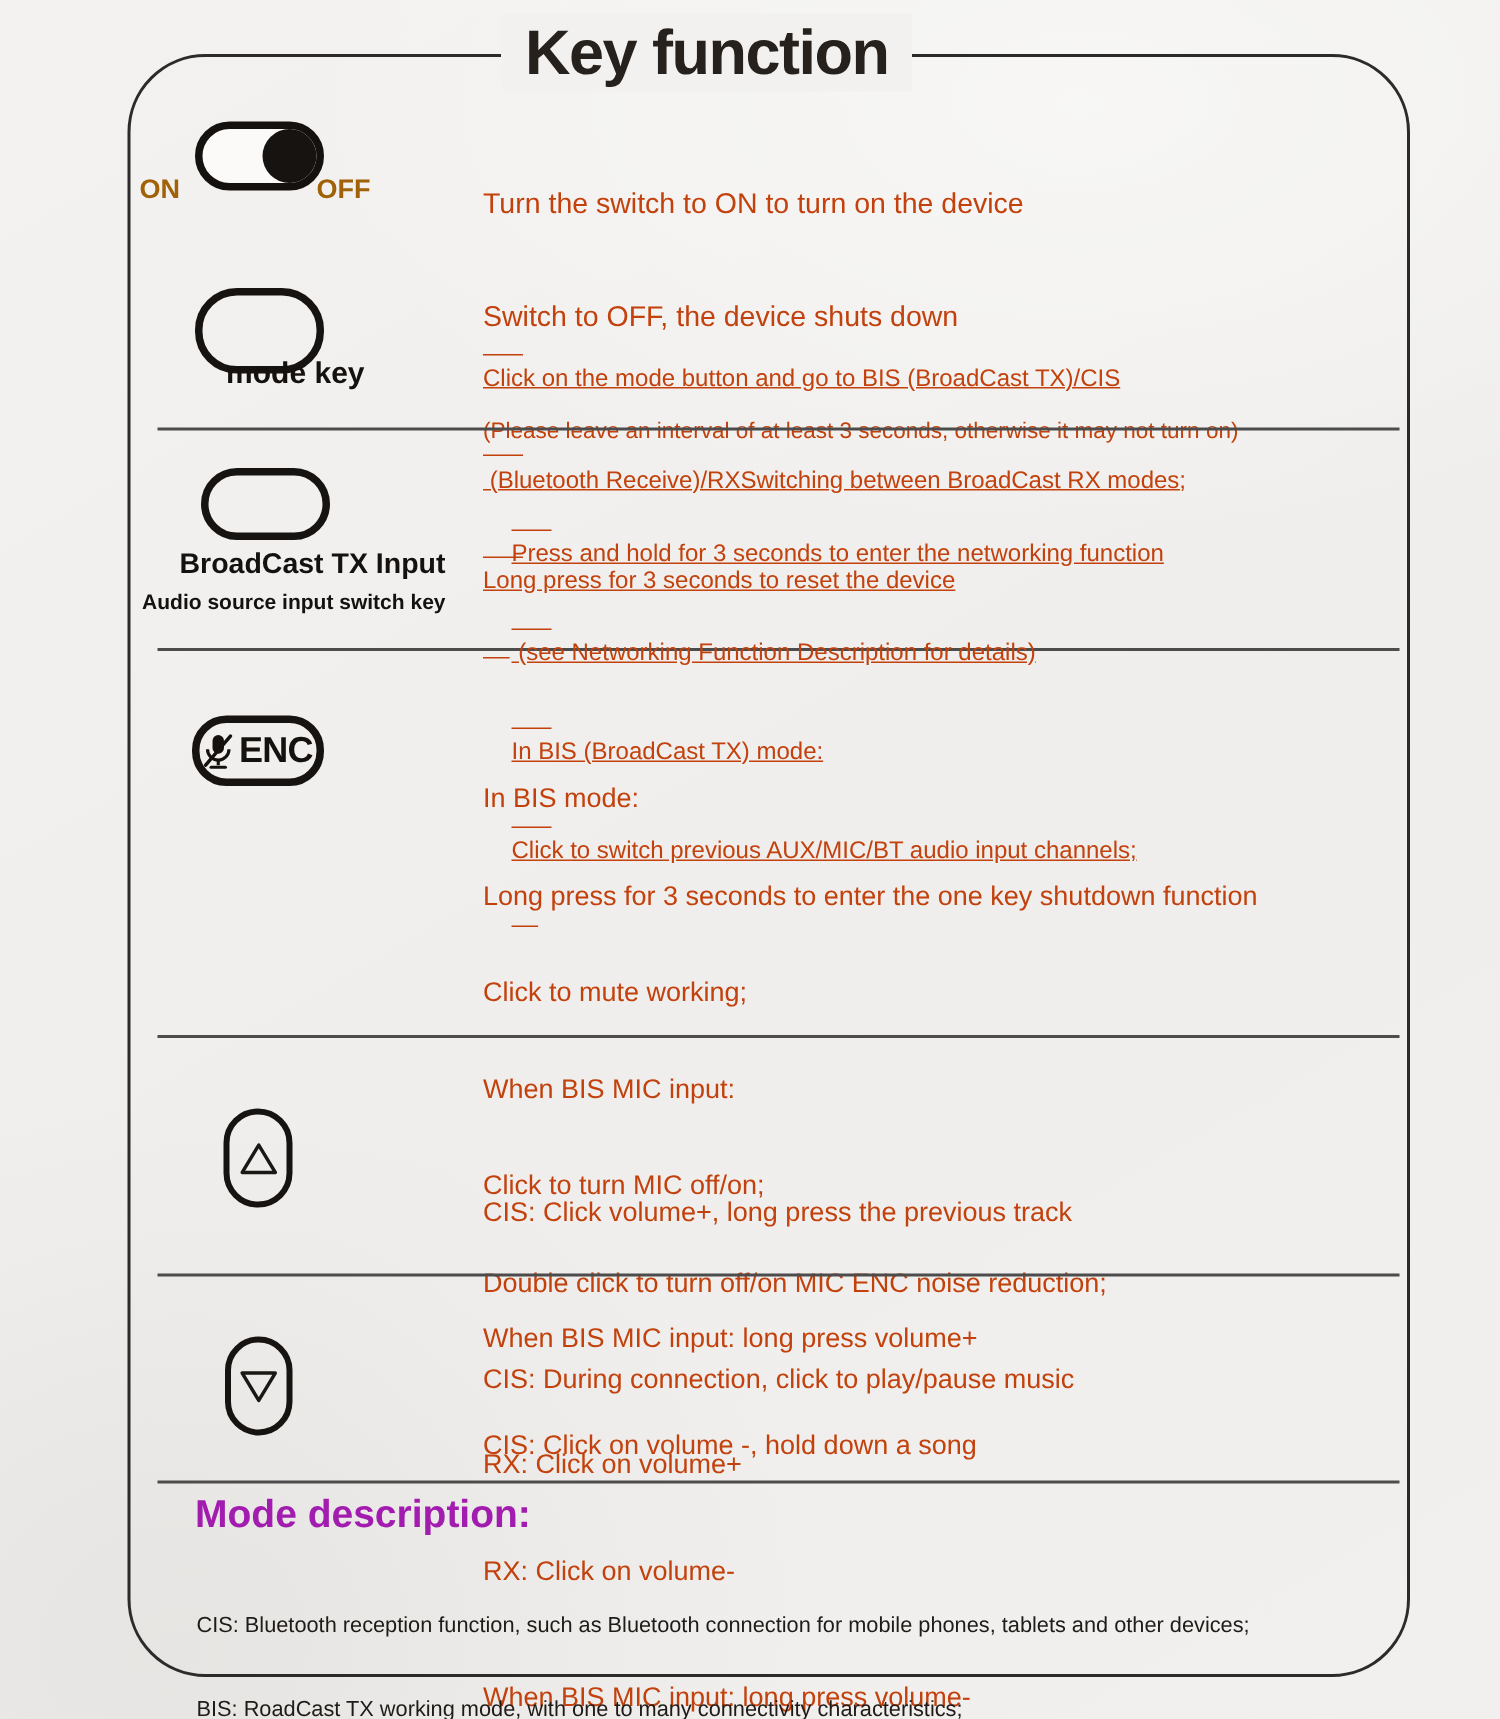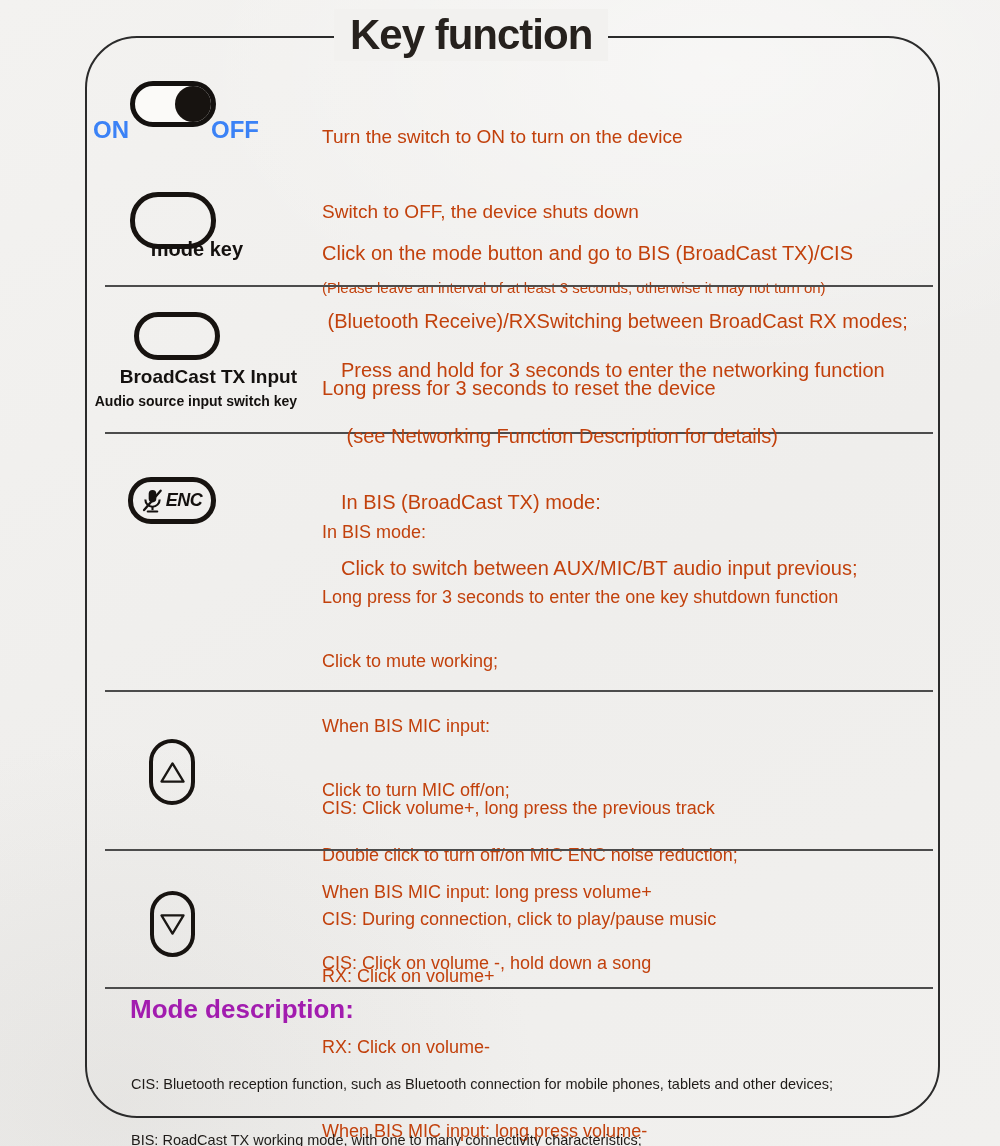--- a/index.html
+++ b/index.html
@@ -28,42 +28,42 @@
   .divider{ position:absolute; left:105px; width:828px; height:2px; background:#4c4c4c; }
 
   .txt{ position:absolute; left:322px; white-space:pre; color:#c2410c; }
   .txt div{ white-space:pre; }
 
   
   .toggle{ position:absolute; left:130px; top:81px; width:86px; height:46px;
            border:5px solid #14110f; border-radius:23px; background:#fbfaf8; }
   .knob{ position:absolute; right:0px; top:0px; width:36px; height:36px;
          background:#171310; border-radius:50%; }
-  .switch-label{ position:absolute; font-weight:bold; font-size:24px; color:#3b82f6; }
+  .switch-label{ position:absolute; font-weight:bold; font-size:18px; color:#a16207; }
 
   
   .pill{ position:absolute; border:5px solid #171310; background:transparent; }
 
   .btn-caption{ position:absolute; text-align:right; font-weight:bold; color:#14110f; }
 
   .enc-btn{ position:absolute; left:128px; top:477px; width:88px; height:47px;
             border:5px solid #171310; border-radius:23px;
             display:flex; align-items:center; justify-content:center; gap:3px; color:#14110f; }
-  .enc-text{ font-weight:bold; font-size:18px; letter-spacing:-0.5px;font-style:italic; }
+  .enc-text{ font-weight:bold; font-size:24px; letter-spacing:-0.5px; }
 
   .vol-btn{ position:absolute; border:5px solid #171310; border-radius:23px;
             display:flex; align-items:center; justify-content:center; color:#1a1714; }
 
   .mode-desc-heading{ position:absolute; left:130px; top:994px; font-size:26px;
                       font-weight:bold; color:#a21caf; }
   .mode-desc-lines{ position:absolute; left:131px; top:1038px; font-size:14.5px;
                     line-height:18.5px; white-space:pre; color:#1f1b18; }
 
   .s19{ font-size:19px; line-height:25px; }
-  .s185{ font-size:20px; line-height:22.5px; }
+  .s185{ font-size:16px; line-height:22.5px;text-decoration:underline; }
   .s18{ font-size:18px; line-height:21.5px; }
   .note{ font-size:15px; margin-top:1px; }
 </style>
 </head>
 <body>
 
 <div class="page">
 
   <div class="panel"></div>
   <div class="page-title">Key function</div>
@@ -96,21 +96,21 @@
   <div class="divider" style="top:432px;"></div>
 
   <div>
     <div class="pill" style="left:134px; top:312px; width:86px; height:48px; border-radius:24px;"></div>
     <div class="btn-caption" style="left:57px; top:366px; width:240px; font-size:19px;">BroadCast TX Input</div>
     <div class="btn-caption" style="left:57px; top:393px; width:240px; font-size:14px;">Audio source input switch key</div>
     <div class="txt s185" style="top:315px; line-height:22px;margin-left:19px;">
       <div>Press and hold for 3 seconds to enter the networking function</div>
       <div> (see Networking Function Description for details)</div>
       <div>In BIS (BroadCast TX) mode:</div>
-      <div>Click to switch between AUX/MIC/BT audio input previous;</div>
+      <div>Click to switch previous AUX/MIC/BT audio input channels;</div>
     </div>
   </div>
 
   <div>
     <div class="enc-btn">
       <svg width="21" height="26" viewBox="0 0 22 26">
         <rect x="7" y="1.5" width="8" height="13" rx="4" fill="#14110f"></rect>
         <path d="M3.5 11.5 a7.5 7.5 0 0 0 15 0" fill="none" stroke="#14110f" stroke-width="2.2"></path>
         <line x1="11" y1="19" x2="11" y2="22.6" stroke="#14110f" stroke-width="2.2"></line>
         <line x1="6" y1="24" x2="16" y2="24" stroke="#14110f" stroke-width="2.2" stroke-linecap="round"></line>

